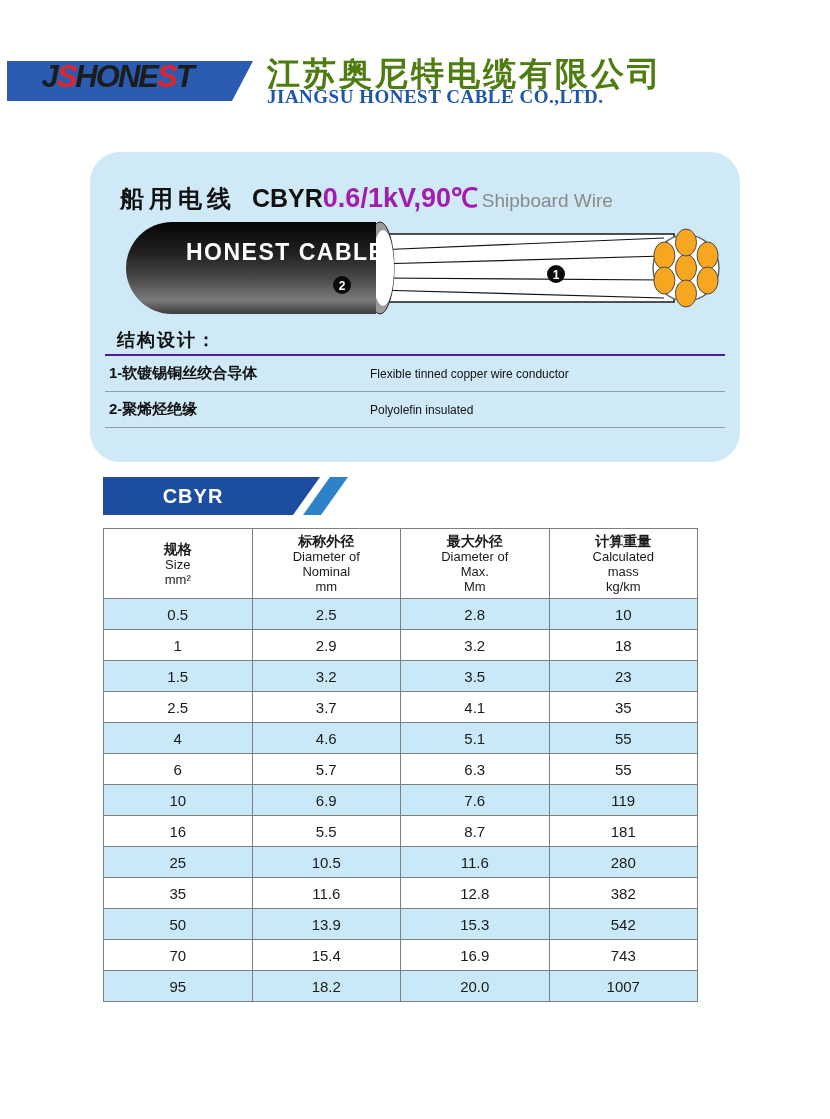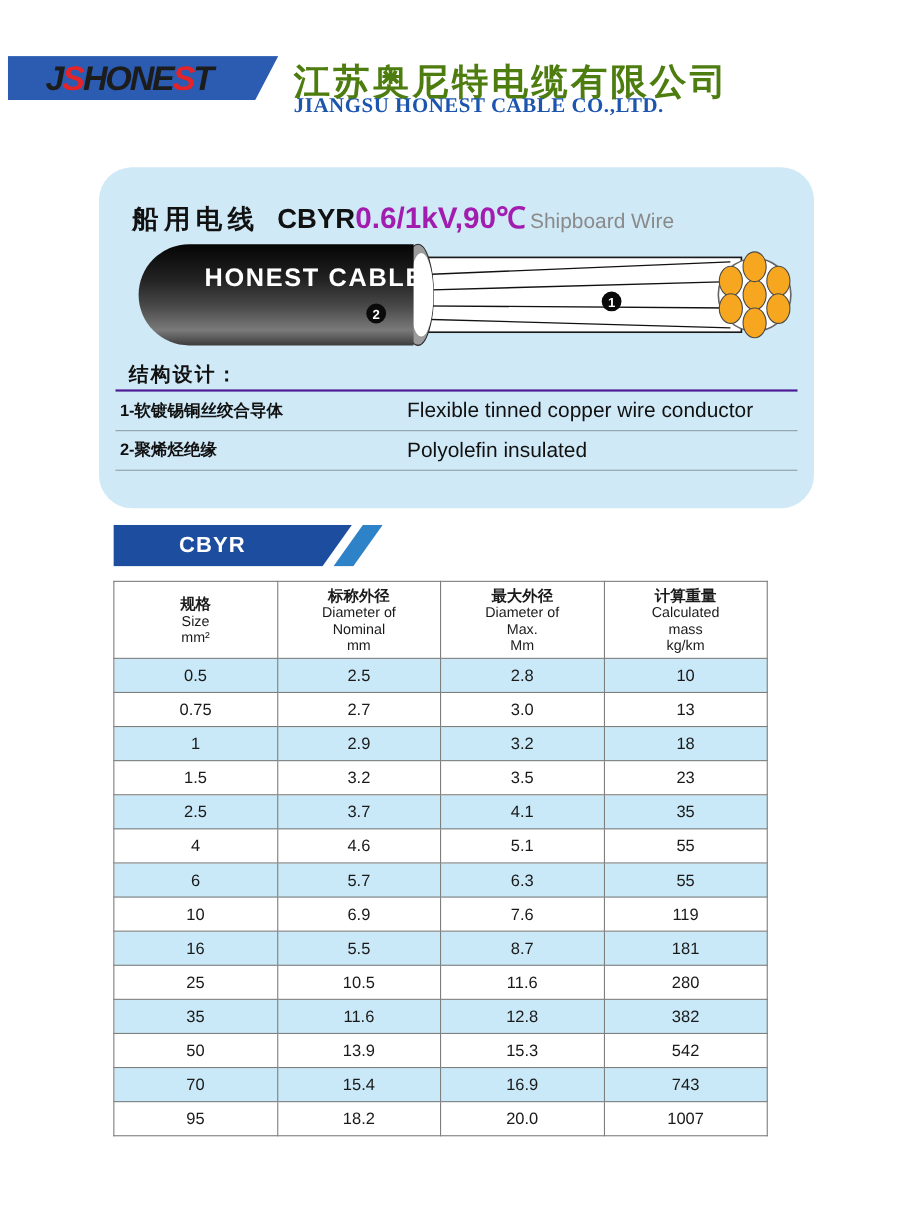--- a/index.html
+++ b/index.html
@@ -2,24 +2,24 @@
 <html><head>
 <meta charset="utf-8">
 <style>
   * { margin:0; padding:0; box-sizing:border-box; }
   html,body { background:#ffffff; }
   body { font-family:"Liberation Sans", sans-serif; }
   .page { position:relative; width:830px; height:1119px; background:#ffffff; overflow:hidden; }
 
   
   .logo-banner {
-    position:absolute; left:7px; top:51px; width:246px; height:40px;
+    position:absolute; left:7px; top:61px; width:246px; height:40px;
     background:#2b5cb1;
     clip-path:polygon(0 0, 100% 0, calc(100% - 21px) 100%, 0 100%);
-    display:flex; align-items:center; justify-content:center; padding-right:26px;
+    display:flex; justify-content:center; padding-right:26px;
   }
   .logo-text { font-weight:900; font-style:italic; font-size:31px; letter-spacing:-2px; line-height:1; }
   .logo-text span { display:inline-block; }
   .company-cn {
     position:absolute; left:267px; top:52px;
     font-size:33px; font-weight:bold; color:#4d7c0f; letter-spacing:3px; white-space:nowrap;
   }
   .company-en {
     position:absolute; left:267px; top:86px;
     font-family:"Liberation Serif", serif; font-weight:bold; font-size:19px;
@@ -47,21 +47,21 @@
     display:grid; grid-template-columns:265px auto; align-items:end;
     height:28px; border-bottom:2px solid #4c1d95; padding-bottom:4px;
   }
   .dh-cn { padding-left:12px; font-size:18px; font-weight:bold; color:#111; letter-spacing:2px; }
   .dh-en { font-size:21px; font-weight:bold; color:#111; letter-spacing:1px; }
   .design-row {
     display:grid; grid-template-columns:265px auto; align-items:center;
     height:36px; border-bottom:1px solid #8f9ea6;
   }
   .dr-cn { padding-left:4px; font-size:15px; font-weight:bold; color:#111; }
-  .dr-en { font-size:19px; color:#111; }
+  .dr-en { font-size:12px; color:#111; }
 
   
   .tab-banner { position:absolute; left:103px; top:477px; width:250px; height:38px; }
   .tab-dark {
     position:absolute; left:0; top:0; width:217px; height:38px;
     background:#1d4d9e; clip-path:polygon(0 0, 100% 0, calc(100% - 27px) 100%, 0 100%);
     color:#fff; font-size:20px; font-weight:bold; letter-spacing:1px;
     line-height:38px; text-align:center; padding-right:37px;
   }
   .tab-light {
@@ -198,26 +198,20 @@
         </tr>
       </thead>
     <tbody id="tbody">
         <tr>
           <td>0.5</td>
           <td>2.5</td>
           <td>2.8</td>
           <td>10</td>
         </tr>
         <tr>
-          <td>0.75</td>
-          <td>2.7</td>
-          <td>3.0</td>
-          <td>13</td>
-        </tr>
-        <tr>
           <td>1</td>
           <td>2.9</td>
           <td>3.2</td>
           <td>18</td>
         </tr>
         <tr>
           <td>1.5</td>
           <td>3.2</td>
           <td>3.5</td>
           <td>23</td>

